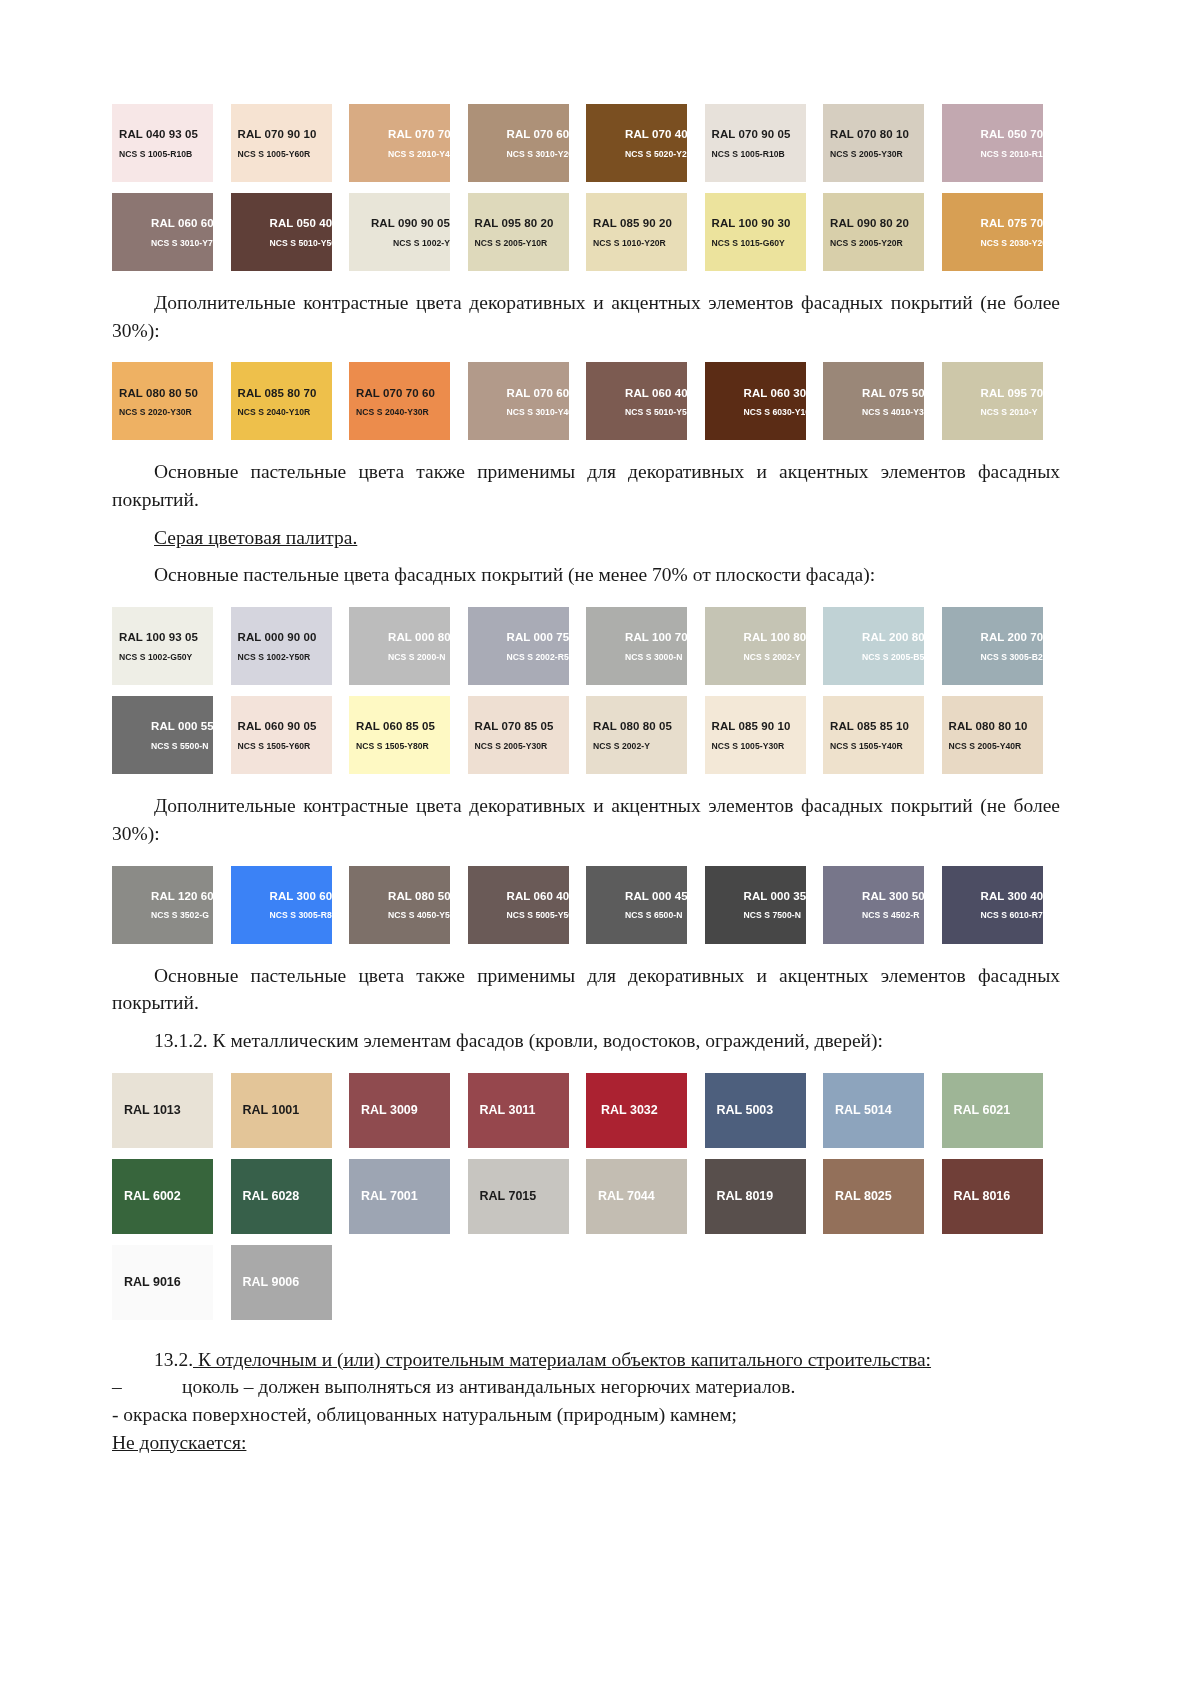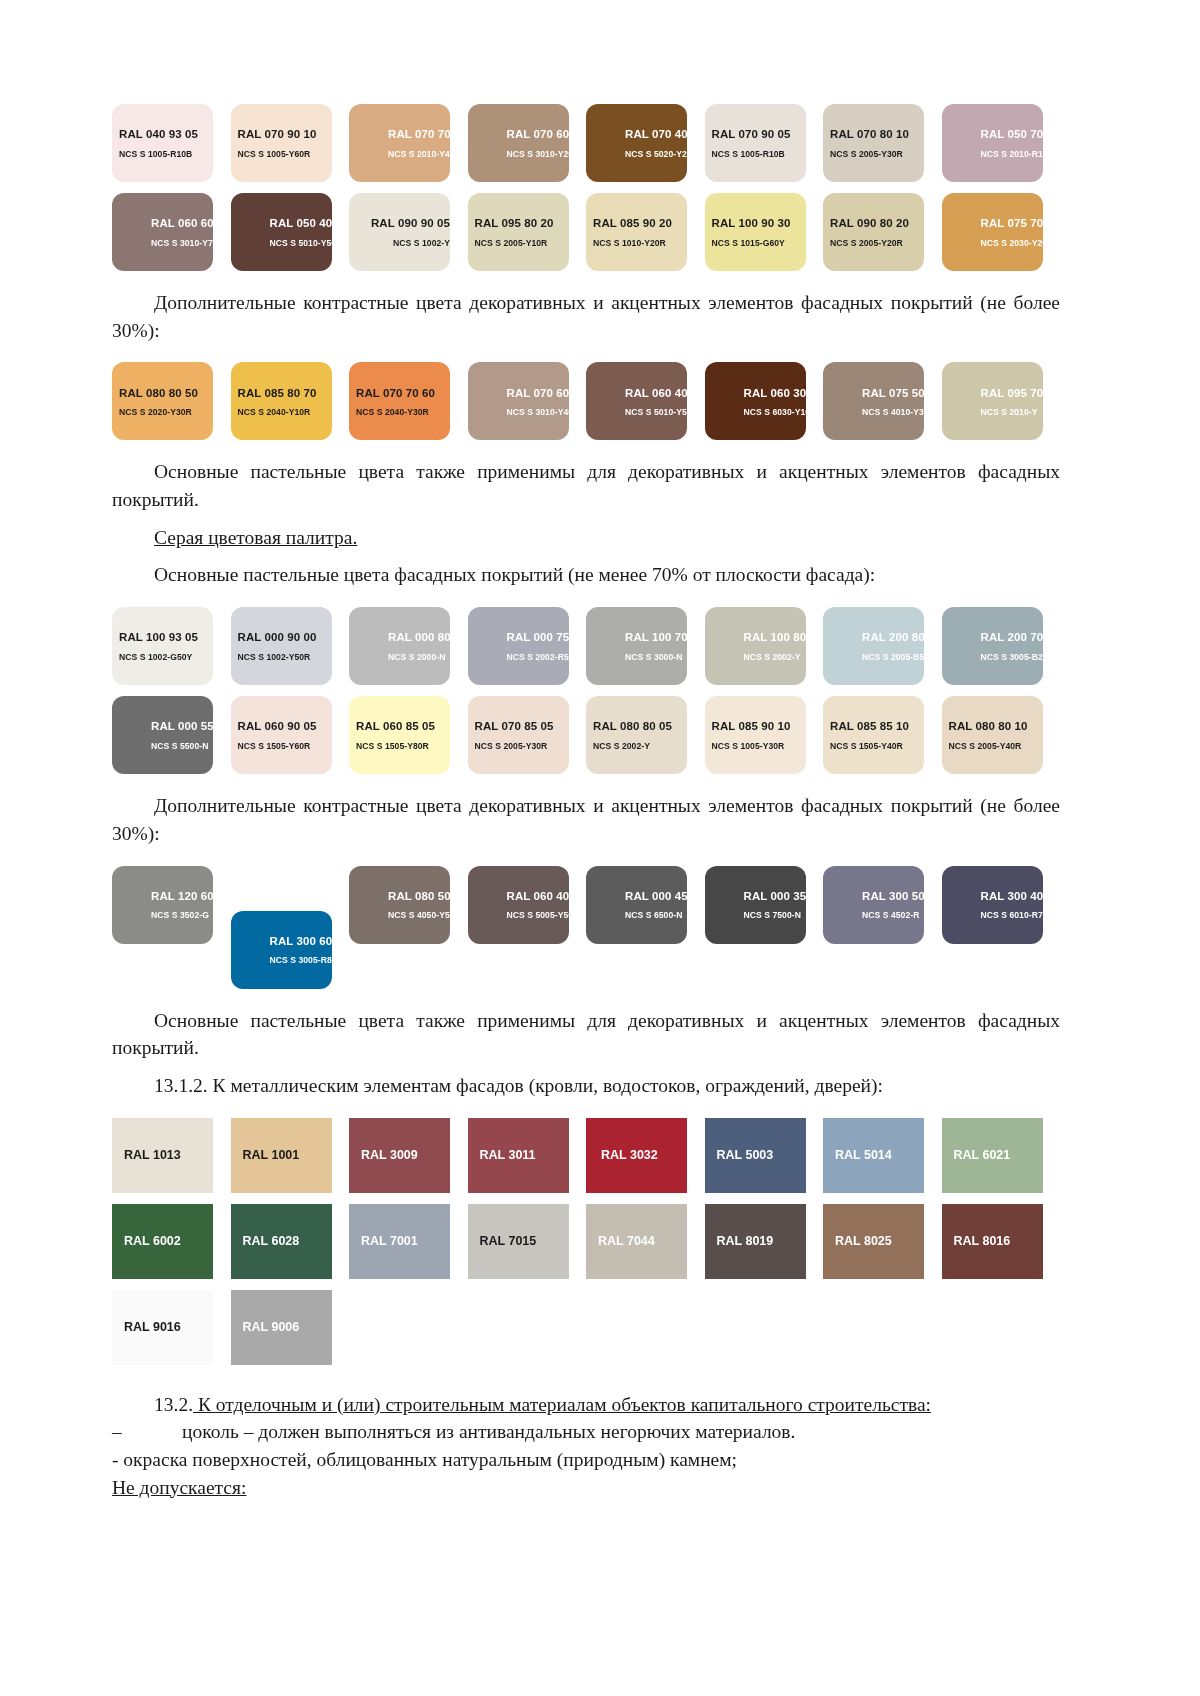--- a/index.html
+++ b/index.html
@@ -43,21 +43,20 @@
   }
   .swatch {
     width: 101px;
     height: 78px;
     box-sizing: border-box;
     display: flex;
     flex-direction: column;
     justify-content: center;
     padding-left: 7px;
     font-family: "Liberation Sans", sans-serif;
-    border-radius: 12px;
   }
   .swatch .ral {
     font-size: 11.5px;
     font-weight: bold;
     letter-spacing: 0.1px;
     line-height: 1.25;
     white-space: nowrap;
   }
   .swatch .ncs {
     font-size: 8.6px;
@@ -407,21 +406,21 @@
 
     <div>
       <div class="swatch-row">
           <div class="swatch-cell">
             <div class="swatch dark" style="background: rgb(139, 139, 135);">
               <div class="ral">RAL 120 60 05</div>
               <div class="ncs">NCS S 3502-G</div>
             </div>
           </div>
           <div class="swatch-cell">
-            <div class="swatch dark" style="background: #0369a1; margin-top: 45px;">
+            <div class="swatch dark" style="background: #3b82f6;">
               <div class="ral">RAL 300 60 05</div>
               <div class="ncs">NCS S 3005-R80B</div>
             </div>
           </div>
           <div class="swatch-cell">
             <div class="swatch dark" style="background: rgb(125, 112, 105);">
               <div class="ral">RAL 080 50 05</div>
               <div class="ncs">NCS S 4050-Y50R</div>
             </div>
           </div>

